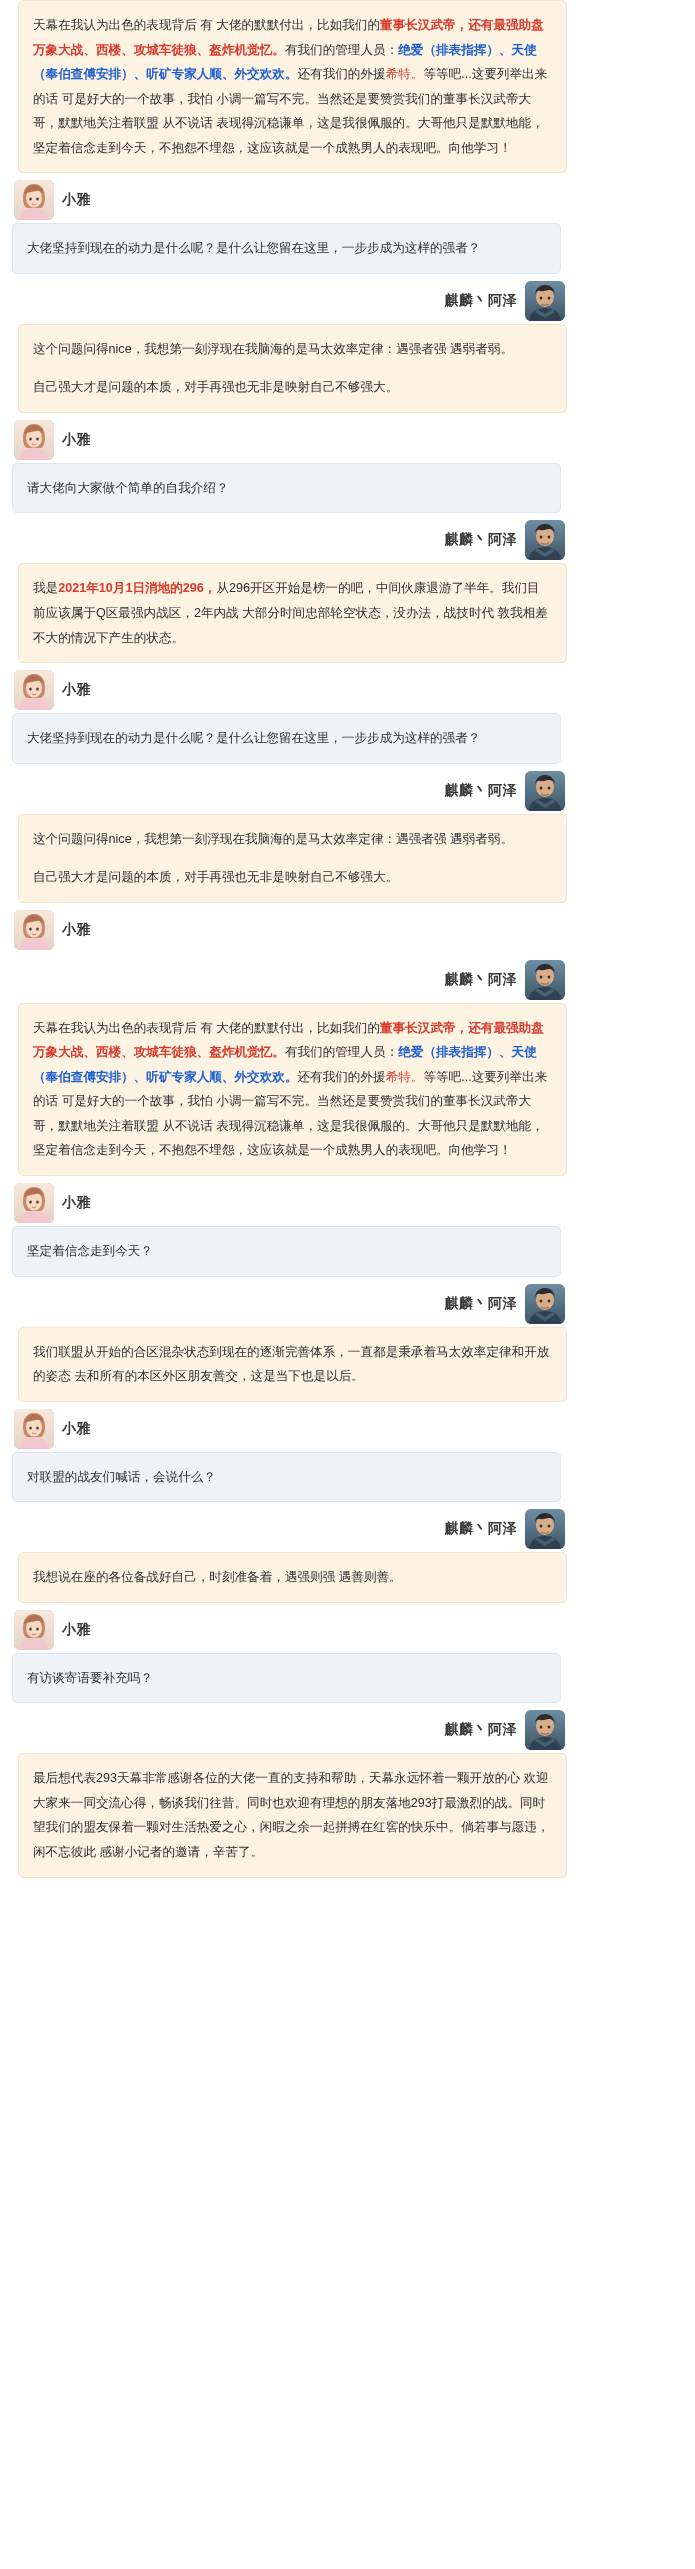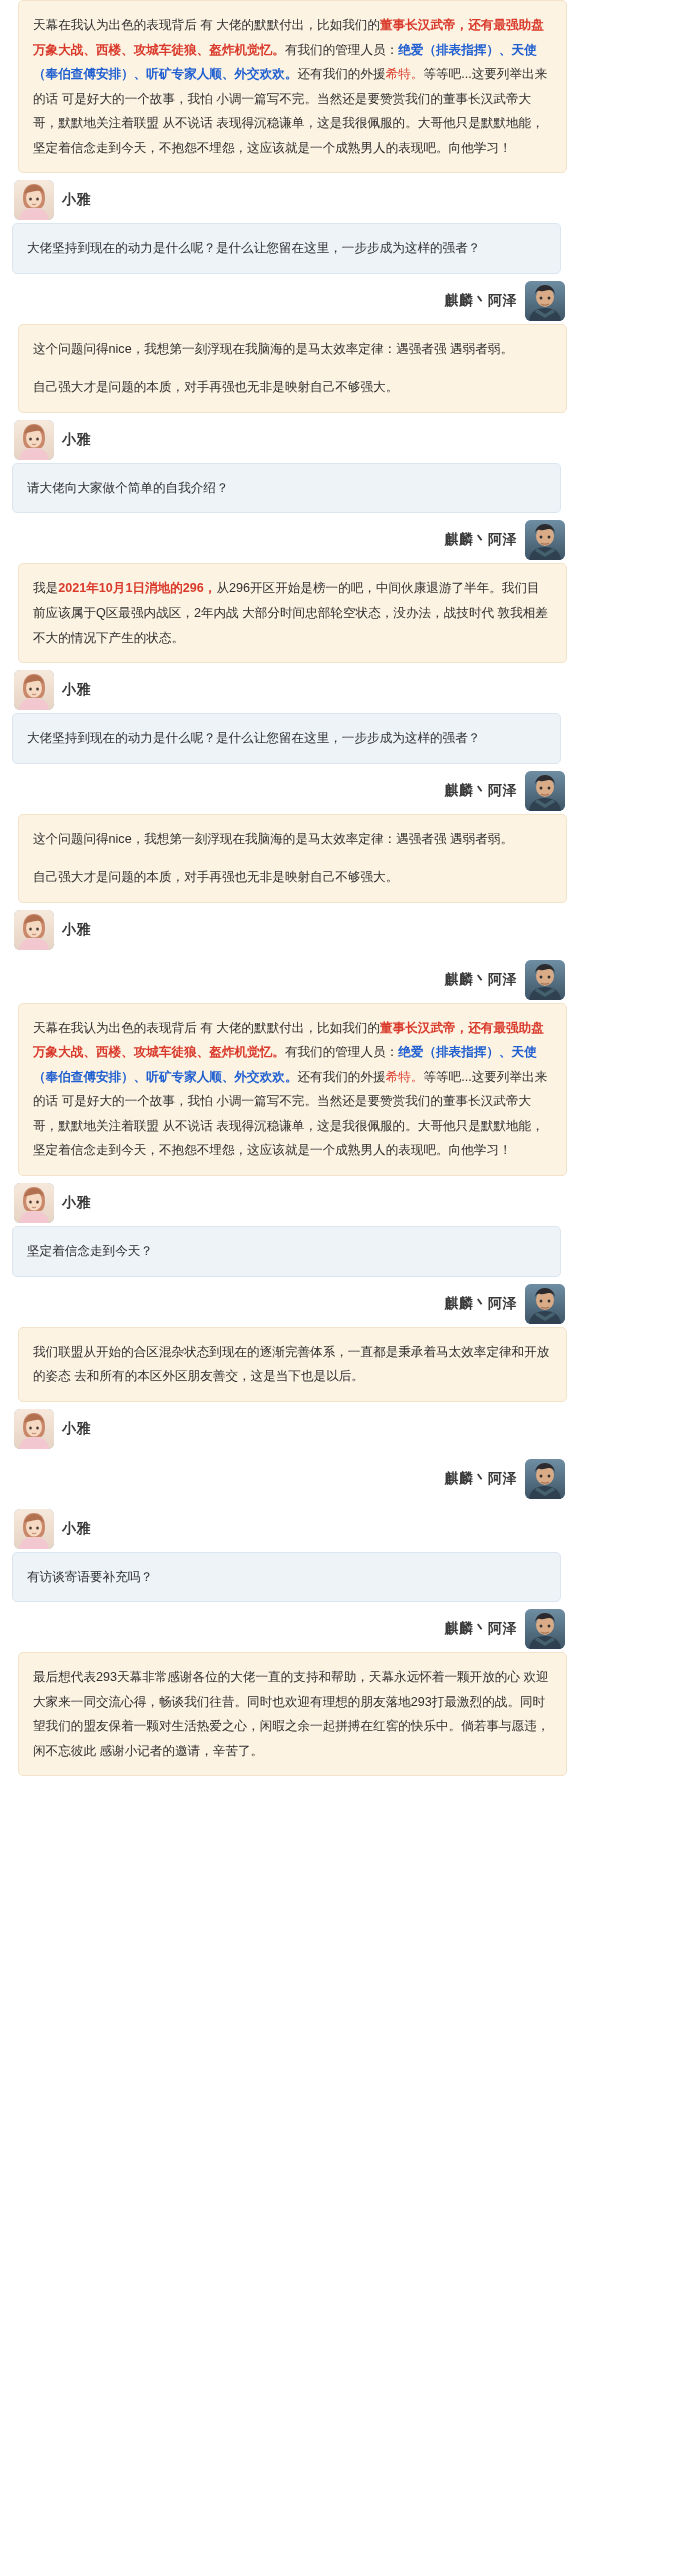--- a/index.html
+++ b/index.html
@@ -356,42 +356,48 @@
     <path d="M9 18c0-9 4-14 11-14s11 5 11 14c0 6-2 9-4 10H13c-2-1-4-4-4-10z" fill="#c9886a"></path>
     <ellipse cx="20" cy="18" rx="8" ry="9.5" fill="#f6d9c2"></ellipse>
     <path d="M10 14c2-6 6-9 10-9s9 3 10 9c-2-3-5-4-8-3-4 1-8 1-12 3z" fill="#b1704f"></path>
     <ellipse cx="16.5" cy="19" rx="1.3" ry="1.5" fill="#4a3a33"></ellipse>
     <ellipse cx="23.5" cy="19" rx="1.3" ry="1.5" fill="#4a3a33"></ellipse>
     <path d="M18 24c1.4 1 2.6 1 4 0" stroke="#c08a70" stroke-width="1.1" fill="none"></path>
   </svg>
         </div>
         <span class="name-label">小雅</span>
       </div>
-    </div>
-    <div class="msg-block">
-      <div class="name-row right">
-        <span class="name-label">麒麟丶阿泽</span>
-        <div class="avatar">
-          <svg width="40" height="40" viewBox="0 0 40 40" xmlns="http://www.w3.org/2000/svg">
-    <defs>
-              <linearGradient id="mbg" x1="0" y1="0" x2="0" y2="1">
-      <stop offset="0%" stop-color="#6f8ea3"></stop>
-                <stop offset="100%" stop-color="#3e5566"></stop>
-    </linearGradient>
-            </defs>
-    <rect width="40" height="40" fill="url(#mbg)"></rect>
-    <path d="M4 40c1-9 7-13 16-13s15 4 16 13z" fill="#2f4150"></path>
-    <ellipse cx="20" cy="16" rx="9" ry="10" fill="#d9ab86"></ellipse>
-    <path d="M10 15c0-7 4-11 10-11s10 4 10 11c0-4-3-6-6-6-4 0-5 2-9 1-3-1-5 2-5 5z" fill="#2b2b2f"></path>
-    <ellipse cx="16" cy="17" rx="1.4" ry="1.6" fill="#32302f"></ellipse>
-    <ellipse cx="24" cy="17" rx="1.4" ry="1.6" fill="#32302f"></ellipse>
-    <path d="M16 23c2 1.6 6 1.6 8 0" stroke="#a8755a" stroke-width="1.2" fill="none"></path>
-    <path d="M12 28l8 5 8-5 2 3-10 6-10-6z" fill="#45606f"></path>
-  </svg>
-        </div>
+      <div class="bubble other">
+        <p><span>对联盟的战友们喊话，会说什么？</span></p>
+      </div>
+    </div>
+    <div class="msg-block">
+      <div class="name-row right">
+        <span class="name-label">麒麟丶阿泽</span>
+        <div class="avatar">
+          <svg width="40" height="40" viewBox="0 0 40 40" xmlns="http://www.w3.org/2000/svg">
+    <defs>
+              <linearGradient id="mbg" x1="0" y1="0" x2="0" y2="1">
+      <stop offset="0%" stop-color="#6f8ea3"></stop>
+                <stop offset="100%" stop-color="#3e5566"></stop>
+    </linearGradient>
+            </defs>
+    <rect width="40" height="40" fill="url(#mbg)"></rect>
+    <path d="M4 40c1-9 7-13 16-13s15 4 16 13z" fill="#2f4150"></path>
+    <ellipse cx="20" cy="16" rx="9" ry="10" fill="#d9ab86"></ellipse>
+    <path d="M10 15c0-7 4-11 10-11s10 4 10 11c0-4-3-6-6-6-4 0-5 2-9 1-3-1-5 2-5 5z" fill="#2b2b2f"></path>
+    <ellipse cx="16" cy="17" rx="1.4" ry="1.6" fill="#32302f"></ellipse>
+    <ellipse cx="24" cy="17" rx="1.4" ry="1.6" fill="#32302f"></ellipse>
+    <path d="M16 23c2 1.6 6 1.6 8 0" stroke="#a8755a" stroke-width="1.2" fill="none"></path>
+    <path d="M12 28l8 5 8-5 2 3-10 6-10-6z" fill="#45606f"></path>
+  </svg>
+        </div>
+      </div>
+      <div class="bubble self">
+        <p><span>我想说在座的各位备战好自己，时刻准备着，遇强则强 遇善则善。</span></p>
       </div>
     </div>
     <div class="msg-block">
       <div class="name-row left">
         <div class="avatar">
           <svg width="40" height="40" viewBox="0 0 40 40" xmlns="http://www.w3.org/2000/svg">
     <defs>
               <linearGradient id="fbg" x1="0" y1="0" x2="0" y2="1">
       <stop offset="0%" stop-color="#f6e9dc"></stop>
                 <stop offset="100%" stop-color="#e6d3c4"></stop>

